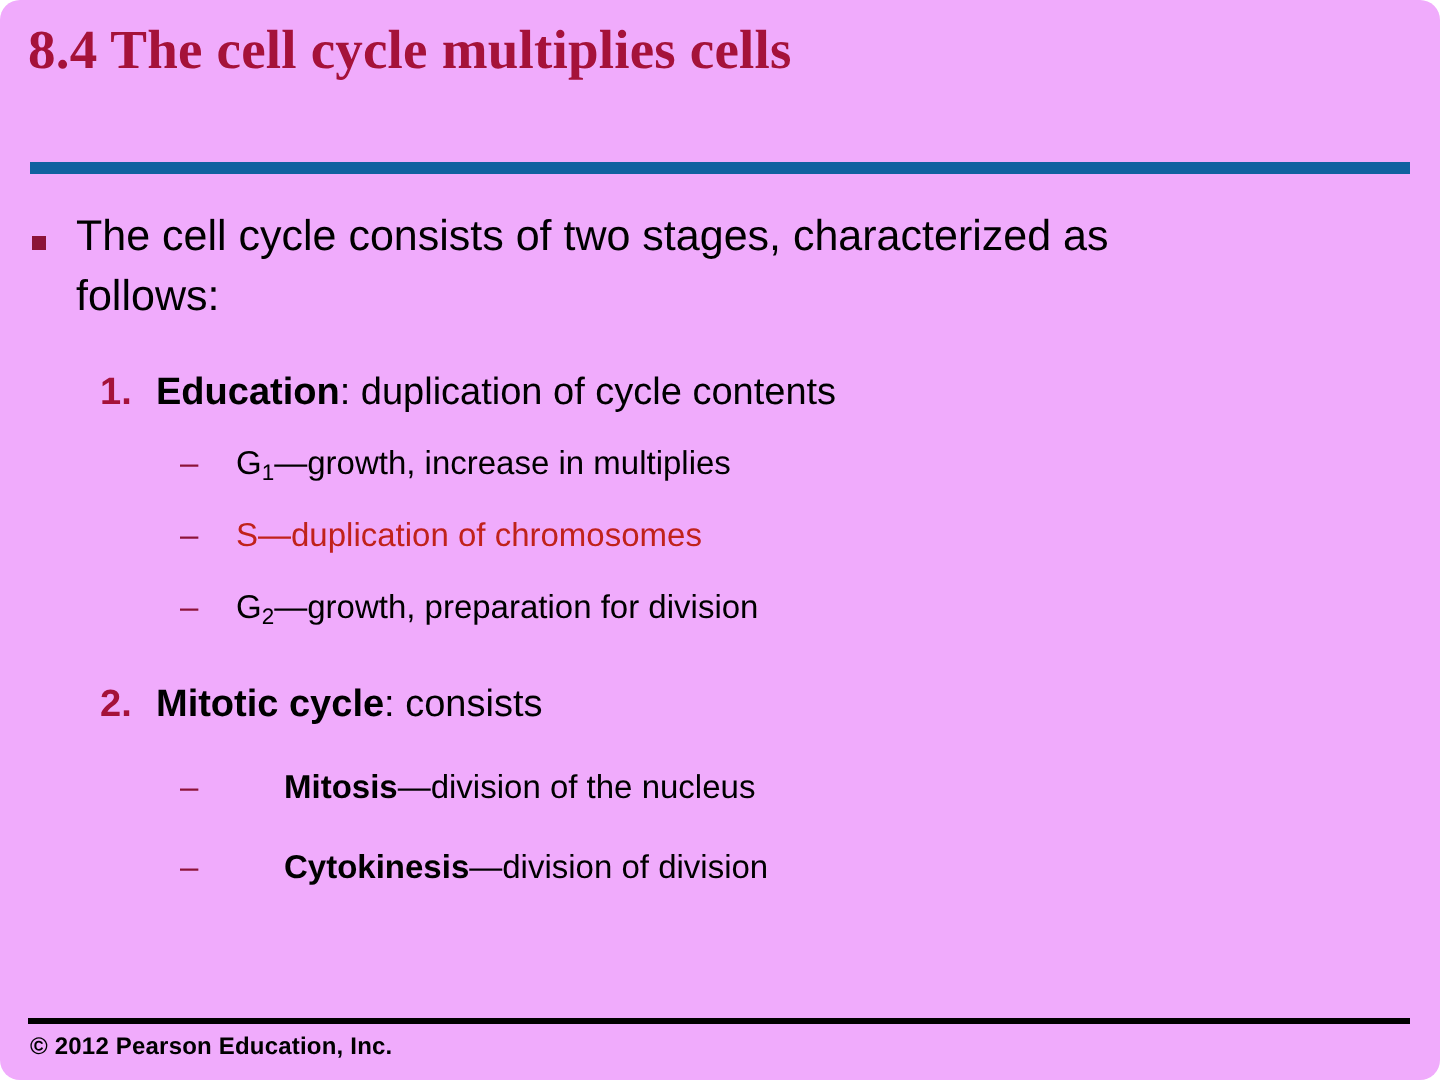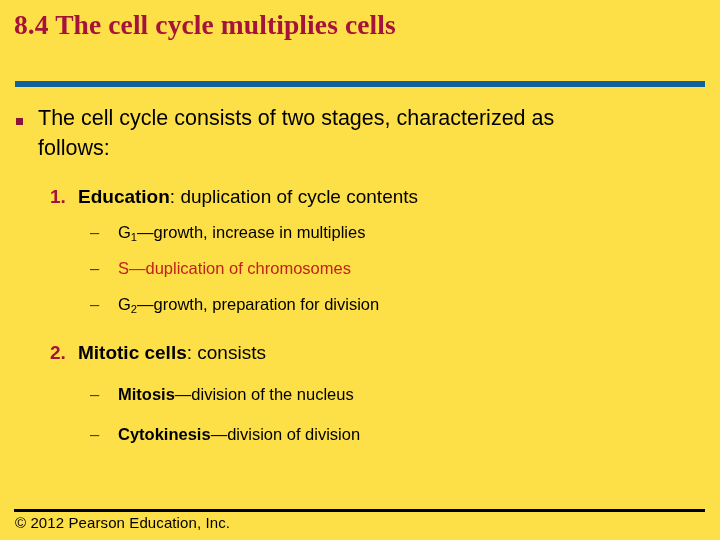--- a/index.html
+++ b/index.html
@@ -13,21 +13,22 @@
     font-family: "Liberation Sans", sans-serif;
     overflow: hidden;
     position: relative;
   }
 
   .slide {
     position: absolute;
     inset: 0;
     width: 720px;
     height: 540px;
-    background: #fde047;
+    background: #f0abfc;
+    border-radius: 10px;
   }
 
   
   .title-area {
     position: absolute;
     left: 14px;
     top: 8px;
     width: 692px;
     height: 58px;
   }
@@ -121,21 +122,21 @@
     line-height: 23px;
     color: #8C1338;
   }
   .lvl3 .lvl3-text {
     font-size: 16.5px;
     line-height: 23px;
     color: #000000;
     display: block;
     white-space: nowrap;
   }
-  .lvl3 .lvl3-text b { font-weight: bold; }
+  .lvl3 .lvl3-text b { font-weight: bold; margin-left: 24px; }
   .lvl3.accent-red .lvl3-text { color: #C0221B; }
 
   sub {
     font-size: 0.68em;
     vertical-align: baseline;
     position: relative;
     bottom: -0.26em;
   }
 
   .spacer-sm { height: 11px; }
@@ -148,24 +149,24 @@
     left: 14px;
     top: 509px;
     width: 691px;
     height: 3px;
     background: #000000;
   }
   .footer-text {
     position: absolute;
     left: 15px;
     top: 517px;
-    font-size: 15px;
+    font-size: 12px;
     line-height: 12px;
     color: #000000;
-    font-weight: normal;
+    font-weight: bold;
     letter-spacing: 0.1px;
   }
 </style>
 </head>
 <body>
 
 <div class="slide">
 
   <div class="title-area">
     <div class="slide-title">8.4 The cell cycle multiplies cells</div>
@@ -205,21 +206,21 @@
 
     <div class="lvl3">
       <span class="dash">–</span>
       <span class="lvl3-text"><span>G</span><sub>2</sub><span>—growth, preparation for division</span></span>
     </div>
 
     <div class="spacer-lg"></div>
 
     <div class="lvl2">
       <span class="num">2.</span>
-      <span class="lvl2-text"><b>Mitotic cells</b><span>: consists</span></span>
+      <span class="lvl2-text"><b>Mitotic cycle</b><span>: consists</span></span>
     </div>
 
     <div class="spacer-md"></div>
 
     <div class="lvl3">
       <span class="dash">–</span>
       <span class="lvl3-text"><b>Mitosis</b><span>—division of the nucleus</span></span>
     </div>
 
     <div class="spacer-md"></div>

